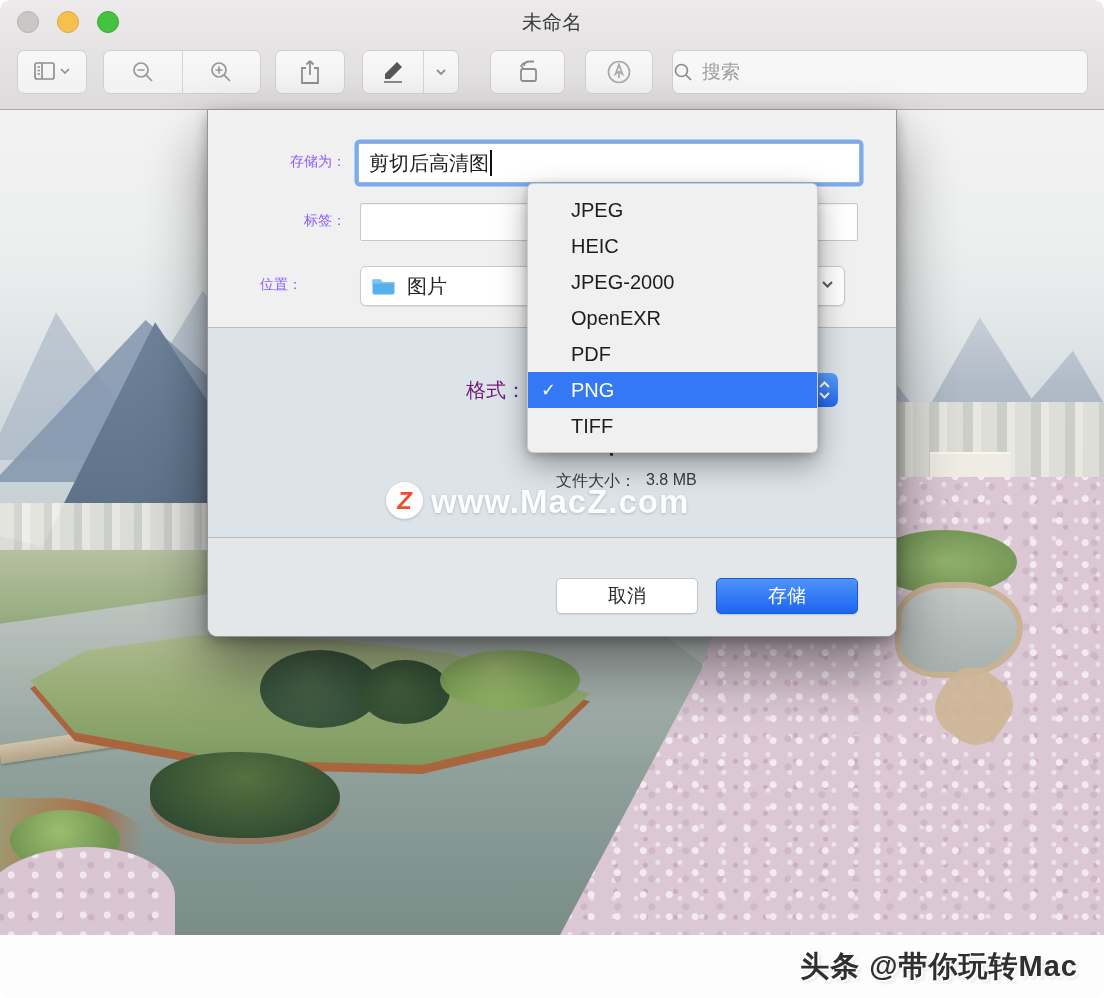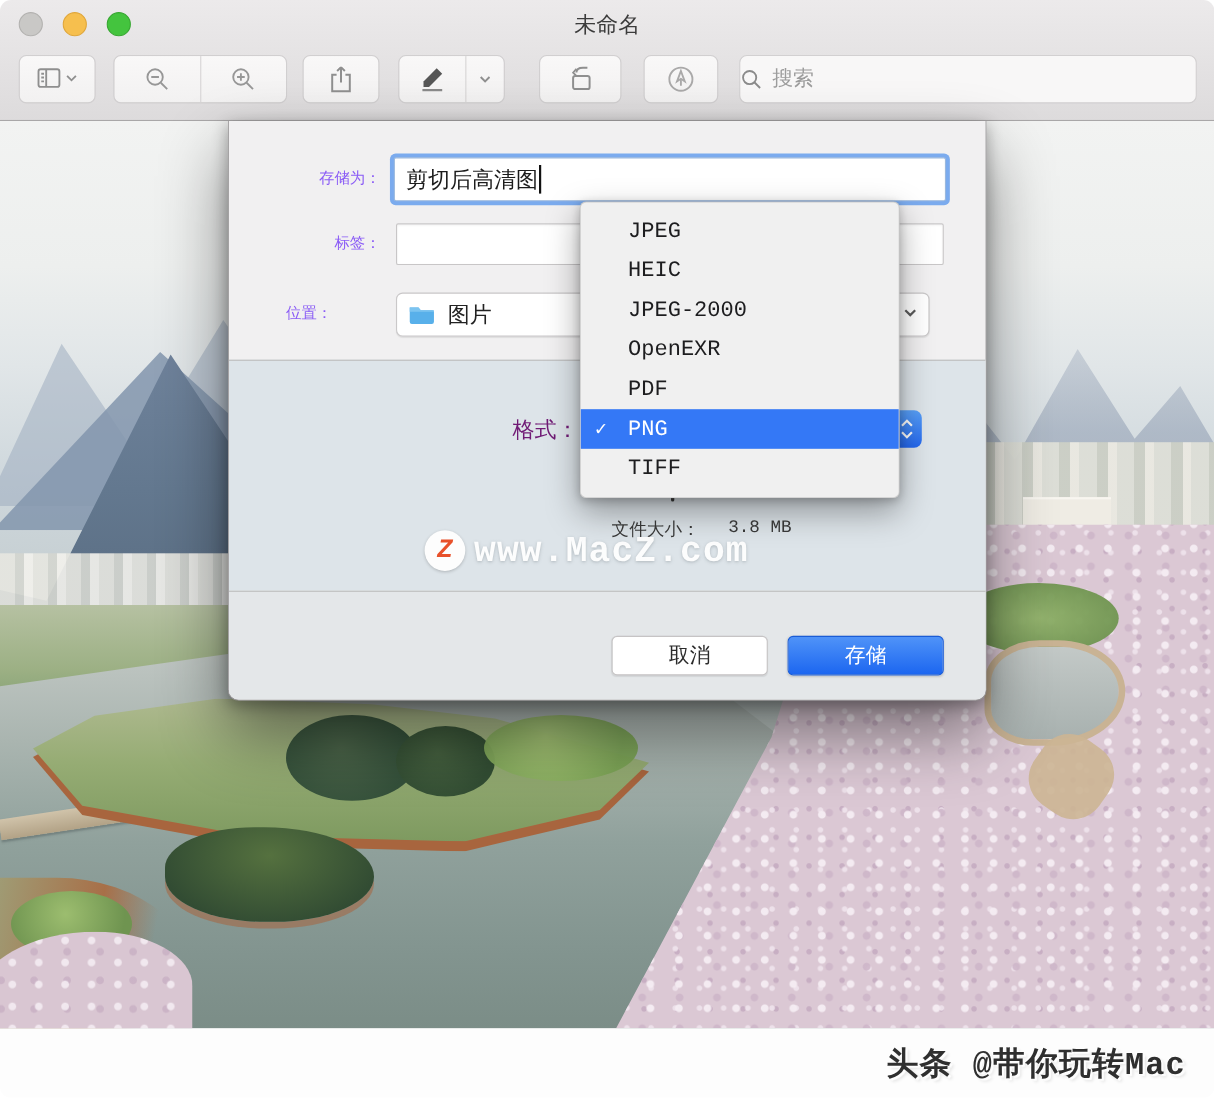--- a/index.html
+++ b/index.html
@@ -1,17 +1,17 @@
 <!DOCTYPE html>
 <html><head>
 <meta charset="utf-8">
 <style>
   * { margin:0; padding:0; box-sizing:border-box; }
   html,body { width:1104px; height:998px; background:#fff; font-family:"Liberation Sans","DejaVu Sans",sans-serif; }
-  .window { position:absolute; left:0; top:0; width:1104px; height:998px; border-radius:10px; overflow:hidden; background:#fff;font-family:Liberation Mono, monospace; }
+  .window { position:absolute; left:0; top:0; width:1104px; height:998px; border-radius:10px; overflow:hidden; background:#fff; }
 
   
   .header { position:absolute; left:0; top:0; width:1104px; height:110px;
             background:linear-gradient(180deg,#eceaeb 0%,#e6e4e5 40%,#dddbdc 100%);
             border-bottom:1px solid #a9a7a8; }
   .tl { position:absolute; top:11px; width:22px; height:22px; border-radius:50%; }
   .tl.gray  { left:17px;  background:#c9c8c6; border:1px solid #b3b2b0; }
   .tl.yellow{ left:57px;  background:#f6bf4e; border:1px solid #e0a73b; }
   .tl.green { left:97px;  background:#44c43e; border:1px solid #38a832; }
   .window-title { position:absolute; left:0; right:0; top:9px; text-align:center;
@@ -116,21 +116,21 @@
                  display:flex; align-items:center; padding:0 10px; gap:11px; font-size:20px; color:#222; }
   .where-chevron { position:absolute; right:10px; top:13px; }
   .format-label { position:absolute; left:190px; top:267px; width:128px; text-align:right;
                   font-size:20px; color:#701a75; }
   .popup-cap { position:absolute; left:608px; top:263px; width:22px; height:34px; border-radius:0 7px 7px 0;
                background:linear-gradient(180deg,#58a0f8,#2468ef); display:flex; align-items:center; }
   .checkbox-sliver { position:absolute; left:346px; top:335px; width:19px; height:7px;
                      background:#3478f6; border-radius:0 0 4px 4px; }
   .text-stub { position:absolute; left:402px; top:333px; width:3px; height:13px; background:#3b3b3b; border-radius:2px; }
   .filesize-row { position:absolute; left:348px; top:361px; font-size:16px; color:#3a3a3a; display:flex; }
-  .filesize-row .val { position:absolute; left:106px; white-space:nowrap; }
+  .filesize-row .val { position:absolute; left:90px; white-space:nowrap; }
   .wm-logo { position:absolute; left:178px; top:372px; width:37px; height:37px; border-radius:50%;
              background:#fdfdfd; box-shadow:0 1px 3px rgba(0,0,0,.2); display:flex; align-items:center;
              justify-content:center; font-size:24px; font-weight:bold; color:#e8512b; font-style:italic; }
   .wm-text { position:absolute; left:223px; top:373px; font-size:33px; font-weight:bold; letter-spacing:1px;
              color:rgba(255,255,255,.96); text-shadow:0 1px 3px rgba(90,100,105,.35); }
   .btn { position:absolute; top:451px; width:142px; height:36px; border-radius:5px; font-size:19px;
          display:flex; align-items:center; justify-content:center; font-family:inherit;margin-top:17px; }
   .btn.cancel { left:348px; background:#fff; border:1px solid #c6c4c5; color:#2b2b2b;
                 box-shadow:0 1px 1px rgba(0,0,0,.08); }
   .btn.save { left:508px; background:linear-gradient(180deg,#4f93f8,#1c66f0); border:1px solid #1a5cd6;

